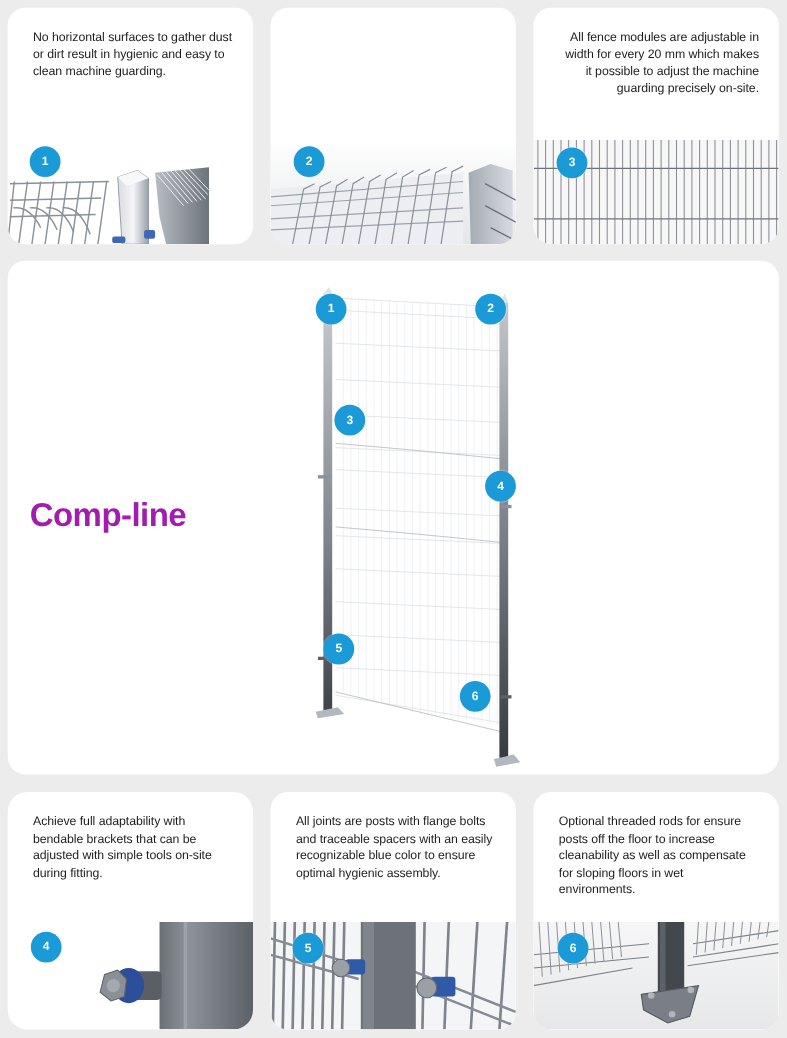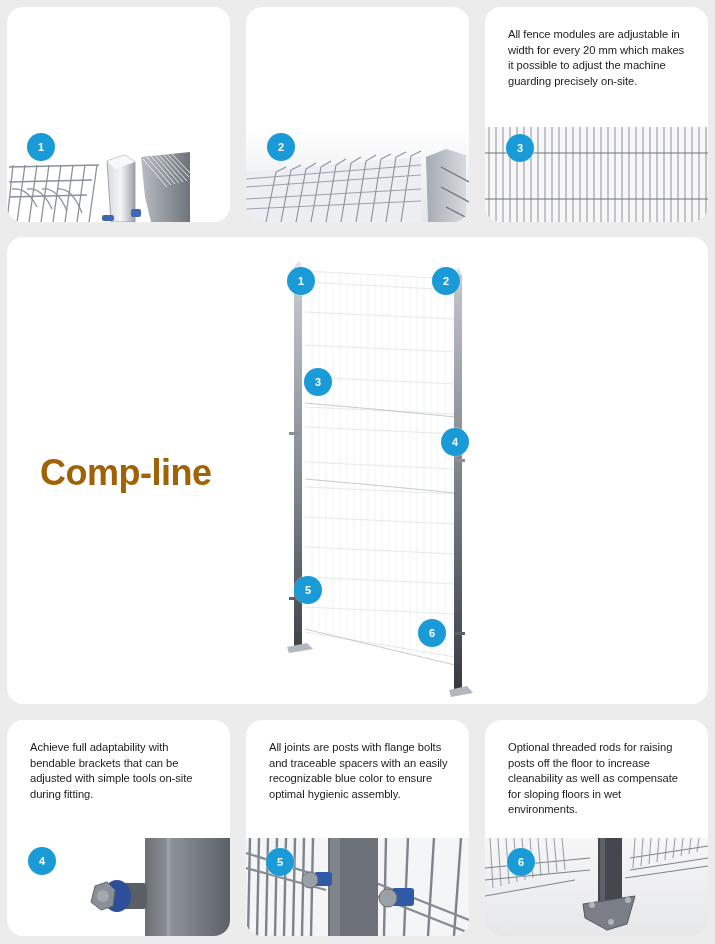--- a/index.html
+++ b/index.html
@@ -17,28 +17,29 @@
       position: absolute; width: 28px; height: 28px; border-radius: 50%;
       background: #1a9ad6; color: #fff; font-size: 11px; font-weight: bold;
       display: flex; align-items: center; justify-content: center;
       box-shadow: 0 0 0 1px rgba(255,255,255,0.25);
       z-index: 5;
     }
     .illus { position: absolute; left: 0; right: 0; bottom: 0; overflow: hidden; }
     .illus svg { display: block; width: 100%; height: 100%; }
 
     .title-big {
-      position: absolute; left: 33px; top: 215px; font-size: 36px; font-weight: bold;
-      letter-spacing: -0.5px; color: #a16207;
+      position: absolute; left: 20px; top: 215px; font-size: 30px; font-weight: bold;
+      letter-spacing: -0.5px; color: #a21caf;
     }
   </style>
 </head>
 <body>
 
 <div class="card" style="left:7px; top:7px; width:223px; height:215px;">
+  <p class="card-text">No horizontal surfaces to gather dust or dirt result in hygienic and easy to clean machine guarding.</p>
   <div class="illus" style="height:95px;">
     <svg viewBox="0 0 223 95" preserveAspectRatio="none">
       <defs>
         <linearGradient id="postg1" x1="0" x2="1">
           <stop offset="0" stop-color="#d8dbe0"></stop>
             <stop offset="0.5" stop-color="#f4f5f7"></stop>
             <stop offset="1" stop-color="#9aa0a8"></stop>
         </linearGradient>
         <linearGradient id="panelg1" x1="0" x2="1">
           <stop offset="0" stop-color="#b8bcc3"></stop>
@@ -119,21 +120,21 @@
       <g stroke="#6b7078" stroke-width="1.2" fill="none">
         <path d="M195 40 L223 55"></path>
           <path d="M195 60 L223 75"></path>
           <path d="M200 80 L223 92"></path>
       </g>
     </svg>
   </div>
   <div class="badge" style="left:21px; top:126px;">2</div>
 </div>
 
-<div class="card" style="left:485px; top:7px; width:223px; height:215px;">
+<div class="card" style="left:485px; top:7px; width:223px; height:215px;text-align:right;">
   <p class="card-text">All fence modules are adjustable in width for every 20 mm which makes it possible to adjust the machine guarding precisely on-site.</p>
   <div class="illus" style="height:95px;">
     <svg viewBox="0 0 223 95" preserveAspectRatio="none">
       <rect x="0" y="0" width="223" height="95" fill="#f7f7f8"></rect>
       <g stroke="#8d9199" stroke-width="1">
         <path d="M4 0V95"></path>
           <path d="M11 0V95"></path>
           <path d="M18 0V95"></path>
           <path d="M25 0V95"></path>
           <path d="M32 0V95"></path>
@@ -252,21 +253,21 @@
   </div>
 
   <div class="badge" style="left:280px; top:30px;">1</div>
   <div class="badge" style="left:425px; top:30px;">2</div>
   <div class="badge" style="left:297px; top:131px;">3</div>
   <div class="badge" style="left:434px; top:191px;">4</div>
   <div class="badge" style="left:287px; top:339px;">5</div>
   <div class="badge" style="left:411px; top:382px;">6</div>
 </div>
 
-<div class="card" style="left:7px; top:720px; width:223px; height:216px;">
+<div class="card" style="left:7px; top:720px; width:223px; height:216px;border-radius:18px;">
   <p class="card-text">Achieve full adaptability with bendable brackets that can be adjusted with simple tools on-site during fitting.</p>
   <div class="illus" style="height:98px;">
     <svg viewBox="0 0 223 98" preserveAspectRatio="none">
       <defs>
         <linearGradient id="postB4" x1="0" x2="1">
           <stop offset="0" stop-color="#6b7077"></stop>
             <stop offset="0.3" stop-color="#8e939a"></stop>
             <stop offset="1" stop-color="#5c6168"></stop>
         </linearGradient>
       </defs>
@@ -311,21 +312,21 @@
       <rect x="68" y="34" width="18" height="14" rx="3" fill="#2f5aa8"></rect>
       <circle cx="64" cy="42" r="8" fill="#9aa0a6" stroke="#676c73"></circle>
       <rect x="146" y="50" width="22" height="18" rx="3" fill="#2f5aa8"></rect>
       <circle cx="142" cy="60" r="9" fill="#9aa0a6" stroke="#676c73"></circle>
     </svg>
   </div>
   <div class="badge" style="left:20px; top:128px;">5</div>
 </div>
 
 <div class="card" style="left:485px; top:720px; width:223px; height:216px;">
-  <p class="card-text">Optional threaded rods for raising posts off the floor to increase cleanability as well as compensate for sloping floors in wet environments.</p>
+  <p class="card-text">Optional threaded rods for ensure posts off the floor to increase cleanability as well as compensate for sloping floors in wet environments.</p>
   <div class="illus" style="height:98px;">
     <svg viewBox="0 0 223 98" preserveAspectRatio="none">
       <defs>
         <linearGradient id="floor6" x1="0" x2="0" y1="0" y2="1">
           <stop offset="0" stop-color="#f6f6f7"></stop>
             <stop offset="1" stop-color="#e6e7e9"></stop>
         </linearGradient>
       </defs>
       <rect x="0" y="0" width="223" height="98" fill="url(#floor6)"></rect>
       <g stroke="#7b8088" stroke-width="1" fill="none">

